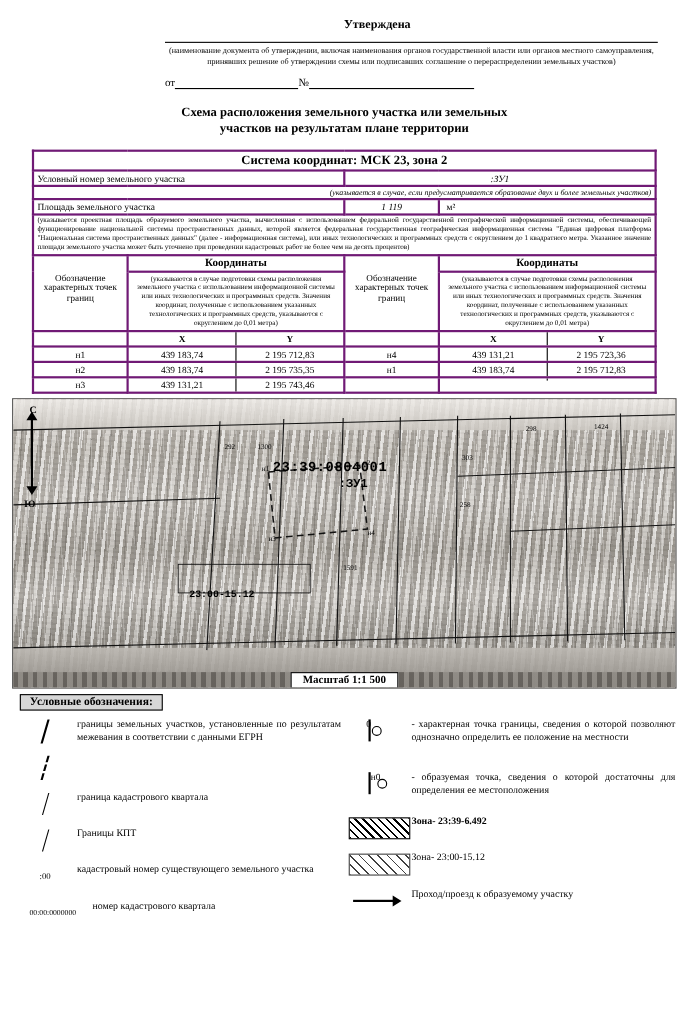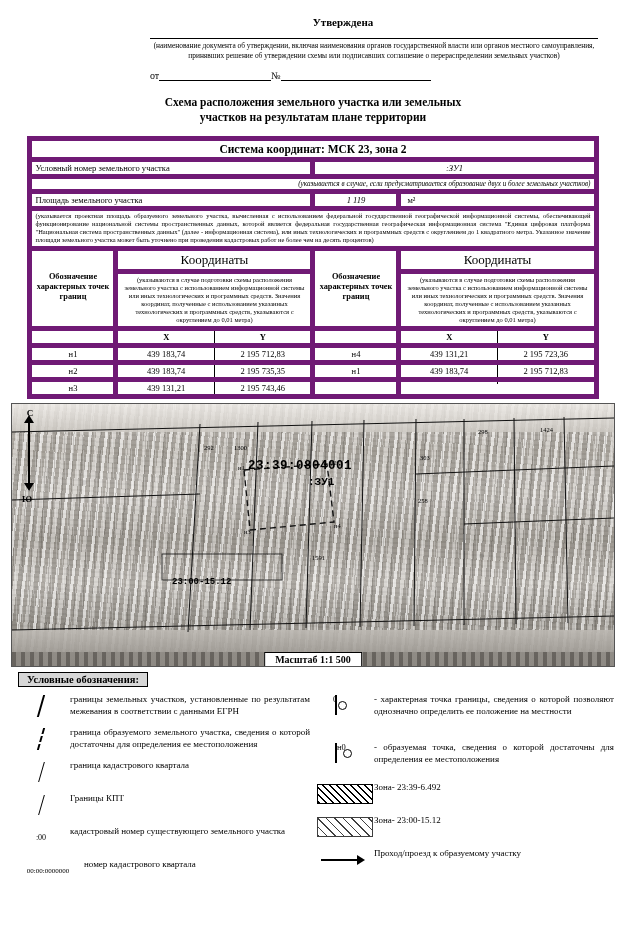--- a/index.html
+++ b/index.html
@@ -57,21 +57,21 @@
   }
 
   
   table.main{
     border-collapse:collapse;
     width:566px;
     margin:10px auto 0 auto;
     table-layout:fixed;
   }
   table.main td{
-    border:5px solid #701a75;
+    border:2px solid #701a75;
     padding:1px 3px;
     vertical-align:top;
   }
   .sys-coord{
     text-align:center;
     font-weight:bold;
     font-size:11.5px;
     padding:2px 0 !important;
   }
   .lbl-small{font-size:8.6px;margin-top:20px;}
@@ -87,33 +87,33 @@
     text-align:justify;
     display:block;
   }
   .val-c{
     text-align:center;
     font-size:8.6px;
     font-style:italic;
   }
   .coord-head{
     text-align:center;
-    font-size:13px;
-    font-weight:normal;
+    font-size:10px;
+    font-weight:bold;
   }
   .coord-sub{
     font-size:6.5px;
     text-align:center;
     line-height:1.25;
     display:block;
     padding:1px 2px;
   }
   .obozn{
     font-size:8.3px;
-    font-weight:bold;
+    font-weight:normal;
     text-align:center;
     line-height:1.2;
   }
   .xy{
     text-align:center;
     font-size:8.5px;
     font-weight:bold;
   }
   .cellc{
     text-align:center;
@@ -525,21 +525,20 @@
           <div class="sym">
               <span class="slash"></span>
             </div>
           <div class="ltext">границы земельных участков, установленные по результатам межевания в соответствии с данными ЕГРН</div>
         </div>
 
         <div class="lrow">
           <div class="sym">
               <span class="slash dash"></span>
             </div>
-          <div class="ltext">граница образуемого земельного участка, сведения о которой достаточны для определения ее местоположения</div>
         </div>
 
         <div class="lrow">
           <div class="sym">
               <span class="slash thin"></span>
             </div>
           <div class="ltext">граница кадастрового квартала</div>
         </div>
 
         <div class="lrow">
@@ -582,21 +581,21 @@
           <div class="sym">
             <span class="ptsym">
               <span class="vl"></span>
               <span class="circ" style="left:18px;"></span>
               <span class="lab" style="left:12px;top:-1px;">н0</span>
             </span>
           </div>
           <div class="ltext">- образуемая точка, сведения о которой достаточны для определения ее местоположения</div>
         </div>
 
-        <div class="lrow" style="margin-top:14px;">
+        <div class="lrow" style="margin-top:14px;font-weight:bold;">
           <div class="sym">
               <span class="hatch1"></span>
             </div>
           <div class="ltext">Зона- 23:39-6.492</div>
         </div>
 
         <div class="lrow">
           <div class="sym">
               <span class="hatch2"></span>
             </div>

